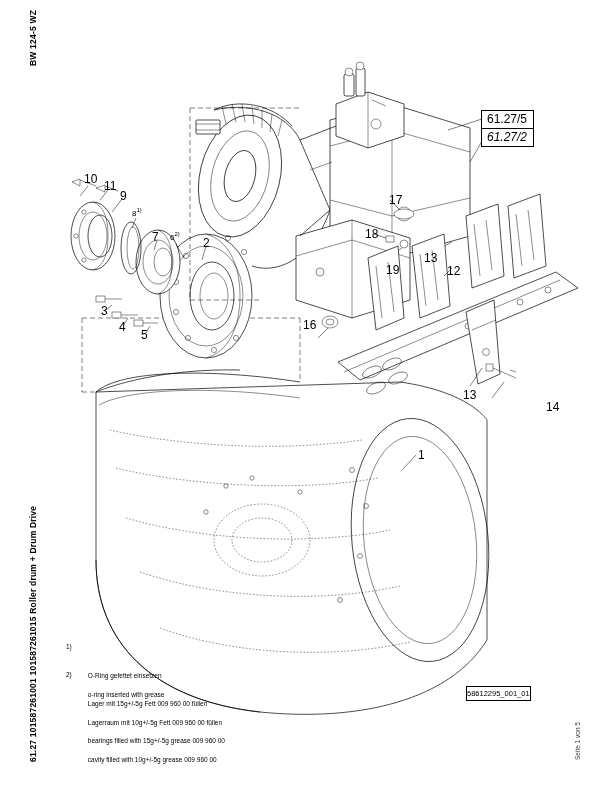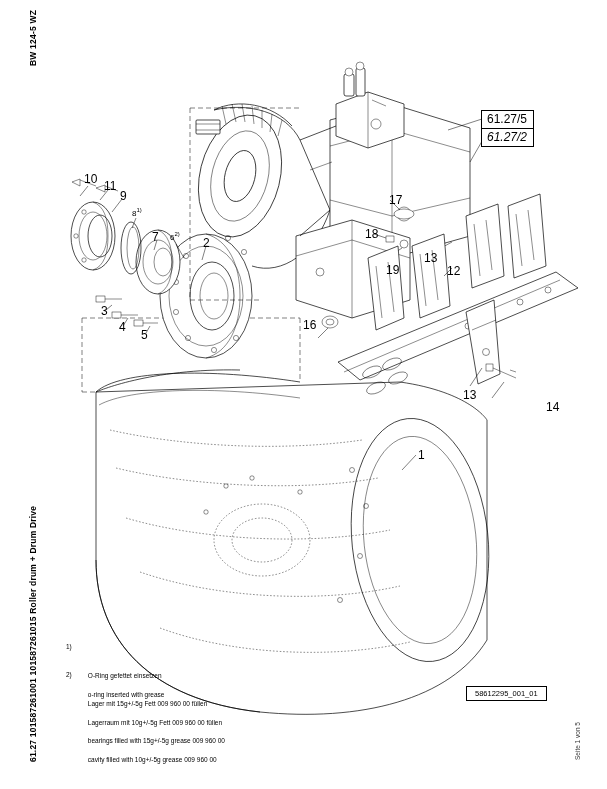--- a/index.html
+++ b/index.html
@@ -69,21 +69,21 @@
   }
   .notes .body {
     margin-left: 11px;
     display: block;
   }
   .partnum {
     position: absolute;
     border: 1px solid #000;
     background: #fff;
     font-size: 7.5px;
-    padding: 2px 8px;
+    padding: 2px 0;
     white-space: nowrap;
   }
   svg.art {
     position: absolute;
     left: 0;
     top: 0;
     width: 607px;
     height: 789px;
   }
   .st {

